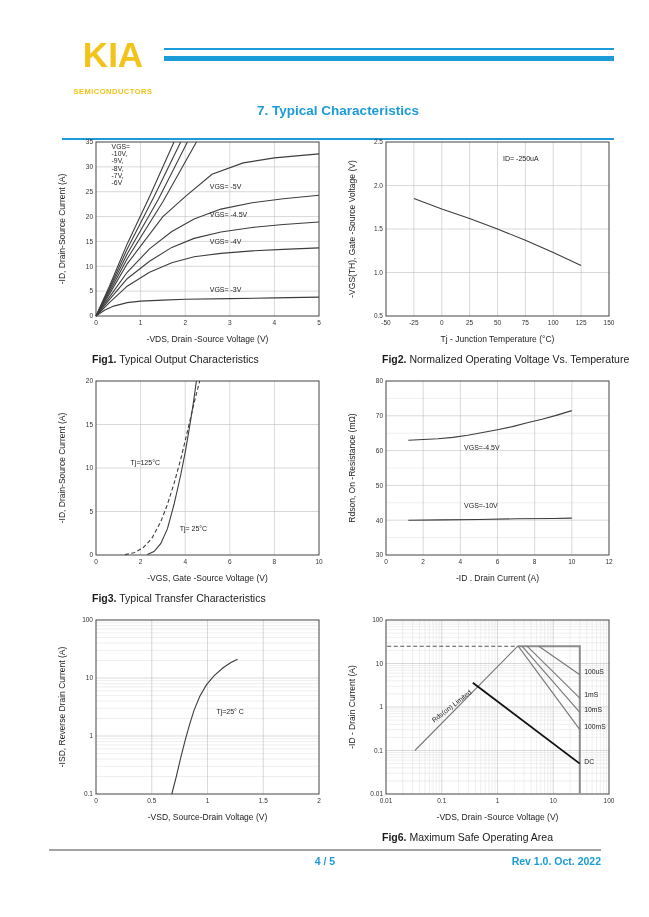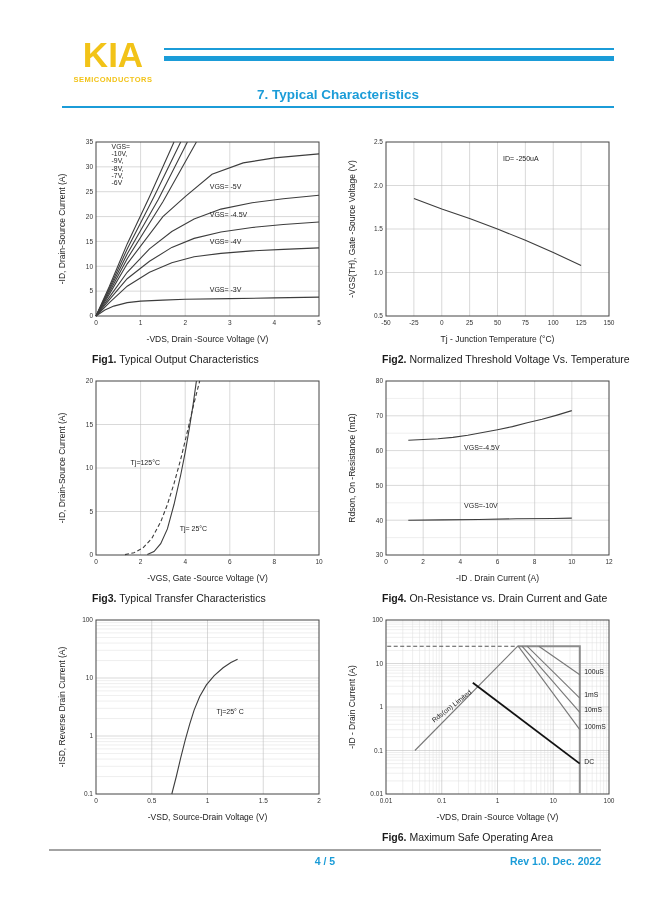--- a/index.html
+++ b/index.html
@@ -2,30 +2,30 @@
 <html><head>
 <meta charset="utf-8">
 <style>
   html,body{margin:0;padding:0;background:#ffffff;}
   .page{position:relative;width:649px;height:917px;background:#fff;overflow:hidden;
         font-family:"Liberation Sans",sans-serif;text-align:center;}
   
   .header{position:absolute;left:62px;top:38px;width:552px;display:flex;}
   .logo-block{width:102px;flex:none;}
   .logo{color:#f2c318;font-size:35px;font-weight:bold;letter-spacing:0px;line-height:.95;}
-  .logo-sub{color:#f2c318;font-size:7.5px;font-weight:bold;letter-spacing:.5px;margin-top:4px;}
+  .logo-sub{color:#f2c318;font-size:7.5px;font-weight:bold;letter-spacing:.5px;margin-top:16px;}
   .header-right{flex:1;display:flex;flex-direction:column;}
   .header-top{display:flex;justify-content:space-between;align-items:flex-start;}
   .spec{color:#1b9cd8;font-weight:bold;font-size:11.5px;line-height:1.35;}
   .part{color:#1b9cd8;font-weight:bold;font-size:24px;letter-spacing:.5px;margin-top:-2px;}
   .rule-thin{height:2px;background:#1b9cd8;margin-top:10px;}
   .rule-thick{height:5px;background:#1b9cd8;margin-top:6px;}
   
-  .section-title{position:absolute;left:62px;top:87px;width:552px;color:#1b9cd8;
-                 font-size:13.5px;font-weight:bold;border-bottom:2px solid #1b9cd8;padding-bottom:4px;}
+  .section-title{position:absolute;left:62px;top:103px;width:552px;color:#1b9cd8;
+                 font-size:13.5px;font-weight:bold;border-bottom:2px solid #1b9cd8;padding-bottom:20px;}
   
   .figs{position:absolute;left:56px;top:134px;width:566px;display:grid;
         grid-template-columns:1fr 1fr;column-gap:14px;row-gap:8px;}
   .figure{display:flex;flex-direction:column;align-items:flex-start;}
   .caption{font-size:10.5px;color:#1a1a1a;margin:1px 0 0 12px;white-space:nowrap;}
   .caption .cb{font-weight:bold;padding-left:24px;}
   svg text{font-family:"Liberation Sans",sans-serif;}
   
   .footer{position:absolute;left:49px;top:849px;width:552px;border-top:2px solid #a3a3a3;height:20px;}
   .footer .page-num{position:absolute;left:50%;transform:translateX(-50%);top:4px;
@@ -122,21 +122,21 @@
             <text x="263" y="191" font-size="6.5" text-anchor="middle" fill="#333">150</text>
             <text x="37" y="184.3" font-size="6.5" text-anchor="end" fill="#333">0.5</text>
             <text x="37" y="140.8" font-size="6.5" text-anchor="end" fill="#333">1.0</text>
             <text x="37" y="97.3" font-size="6.5" text-anchor="end" fill="#333">1.5</text>
             <text x="37" y="53.8" font-size="6.5" text-anchor="end" fill="#333">2.0</text>
             <text x="37" y="10.3" font-size="6.5" text-anchor="end" fill="#333">2.5</text>
             <text x="151.5" y="208" font-size="8.5" text-anchor="middle" fill="#222">Tj - Junction Temperature (°C)</text>
             <text x="9" y="95" font-size="8.5" text-anchor="middle" fill="#222" transform="rotate(-90 9 95)">-VGS(TH), Gate -Source Voltage (V)</text>
             <text x="157.075" y="27.140000000000015" font-size="7" text-anchor="start" fill="#222"><tspan x="157.075" dy="0">ID= -250uA</tspan></text>
           </svg></div>
-      <div class="caption"><span class="cb">Fig2.</span><span> Normalized Threshold Voltage Vs. Temperature</span></div>
+      <div class="caption"><span class="cb">Fig2.</span><span> Normalized Operating Voltage Vs. Temperature</span></div>
     </div>
     <div class="figure">
       <div><svg width="276" height="214" viewBox="0 0 276 214">
             <line x1="84.6" x2="84.6" y1="8" y2="182" stroke="#c0c0c0" stroke-width="0.6"></line>
             <line x1="129.2" x2="129.2" y1="8" y2="182" stroke="#c0c0c0" stroke-width="0.6"></line>
             <line x1="173.79999999999998" x2="173.79999999999998" y1="8" y2="182" stroke="#c0c0c0" stroke-width="0.6"></line>
             <line x1="218.4" x2="218.4" y1="8" y2="182" stroke="#c0c0c0" stroke-width="0.6"></line>
             <line y1="138.5" y2="138.5" x1="40" x2="263" stroke="#c0c0c0" stroke-width="0.6"></line>
             <line y1="95" y2="95" x1="40" x2="263" stroke="#c0c0c0" stroke-width="0.6"></line>
             <line y1="51.5" y2="51.5" x1="40" x2="263" stroke="#c0c0c0" stroke-width="0.6"></line>
@@ -191,21 +191,20 @@
             <text x="37" y="149.5" font-size="6.5" text-anchor="end" fill="#333">40</text>
             <text x="37" y="114.69999999999999" font-size="6.5" text-anchor="end" fill="#333">50</text>
             <text x="37" y="79.9" font-size="6.5" text-anchor="end" fill="#333">60</text>
             <text x="37" y="45.09999999999998" font-size="6.5" text-anchor="end" fill="#333">70</text>
             <text x="37" y="10.3" font-size="6.5" text-anchor="end" fill="#333">80</text>
             <text x="151.5" y="208" font-size="8.5" text-anchor="middle" fill="#222">-ID . Drain Current (A)</text>
             <text x="9" y="95" font-size="8.5" text-anchor="middle" fill="#222" transform="rotate(-90 9 95)">Rdson, On -Resistance (mΩ)</text>
             <text x="118.05000000000001" y="76.90399999999998" font-size="7" text-anchor="start" fill="#222"><tspan x="118.05000000000001" dy="0">VGS=-4.5V</tspan></text>
             <text x="118.05000000000001" y="135.368" font-size="7" text-anchor="start" fill="#222"><tspan x="118.05000000000001" dy="0">VGS=-10V</tspan></text>
           </svg></div>
-      <div class="caption"><span class="cb">Fig4.</span><span> On-Resistance vs. Drain Current and Gate</span></div>
     </div>
     <div class="figure">
       <div><svg width="276" height="214" viewBox="0 0 276 214">
             <line y1="164.5402602514891" y2="164.5402602514891" x1="40" x2="263" stroke="#dedede" stroke-width="0.5"></line>
             <line y1="154.32696722625957" y2="154.32696722625957" x1="40" x2="263" stroke="#dedede" stroke-width="0.5"></line>
             <line y1="147.08052050297817" y2="147.08052050297817" x1="40" x2="263" stroke="#dedede" stroke-width="0.5"></line>
             <line y1="141.4597397485109" y2="141.4597397485109" x1="40" x2="263" stroke="#dedede" stroke-width="0.5"></line>
             <line y1="136.86722747774866" y2="136.86722747774866" x1="40" x2="263" stroke="#dedede" stroke-width="0.5"></line>
             <line y1="132.9843136791731" y2="132.9843136791731" x1="40" x2="263" stroke="#dedede" stroke-width="0.5"></line>
             <line y1="129.62078075446726" y2="129.62078075446726" x1="40" x2="263" stroke="#dedede" stroke-width="0.5"></line>
@@ -346,16 +345,16 @@
             <text x="238.26386441777626" y="116.52597594308409" font-size="6.8" text-anchor="start" fill="#222"><tspan x="238.26386441777626" dy="0">100mS</tspan></text>
             <text x="238.26386441777626" y="151.5948048113832" font-size="6.8" text-anchor="start" fill="#222"><tspan x="238.26386441777626" dy="0">DC</tspan></text>
             <text x="107.1296890330678" y="95.96902316993511" font-size="6.8" text-anchor="middle" fill="#222" transform="rotate(-38 107.1296890330678 95.96902316993511)"><tspan x="107.1296890330678" dy="0">Rds(on) Limited</tspan></text>
           </svg></div>
       <div class="caption"><span class="cb">Fig6.</span><span> Maximum Safe Operating Area</span></div>
     </div>
   </div>
 
   <div class="footer">
     <div class="page-num">4 / 5</div>
-    <div class="rev">Rev 1.0. Dec. 2022</div>
+    <div class="rev">Rev 1.0. Oct. 2022</div>
   </div>
 
 </div>
 
 </body></html>

